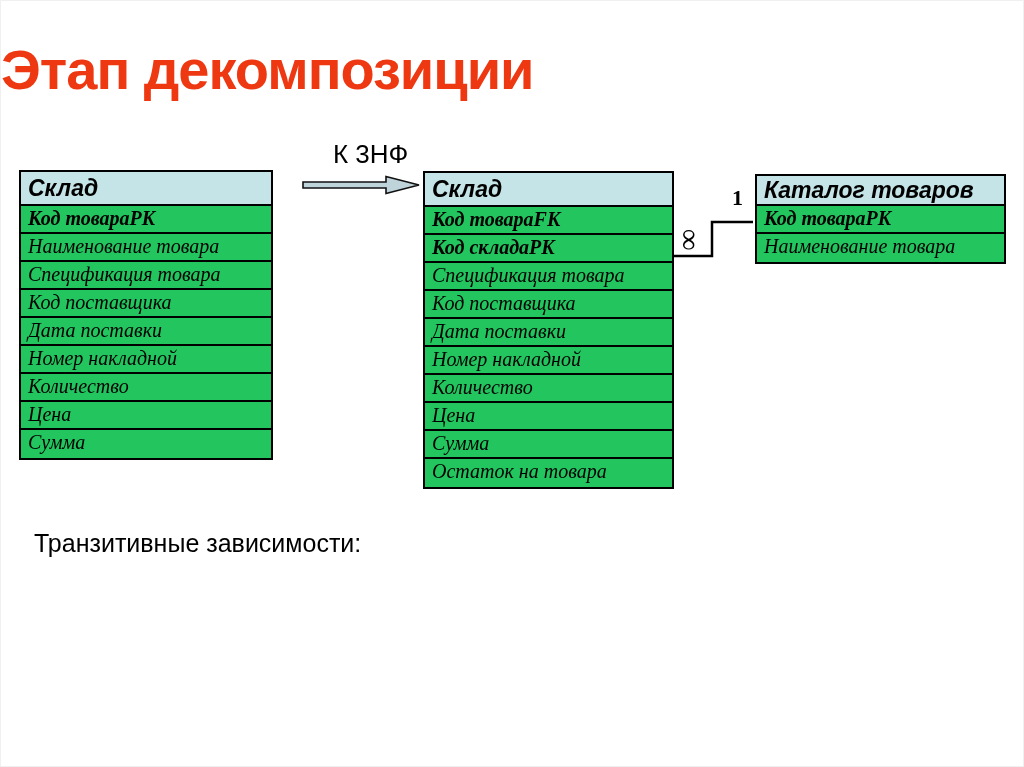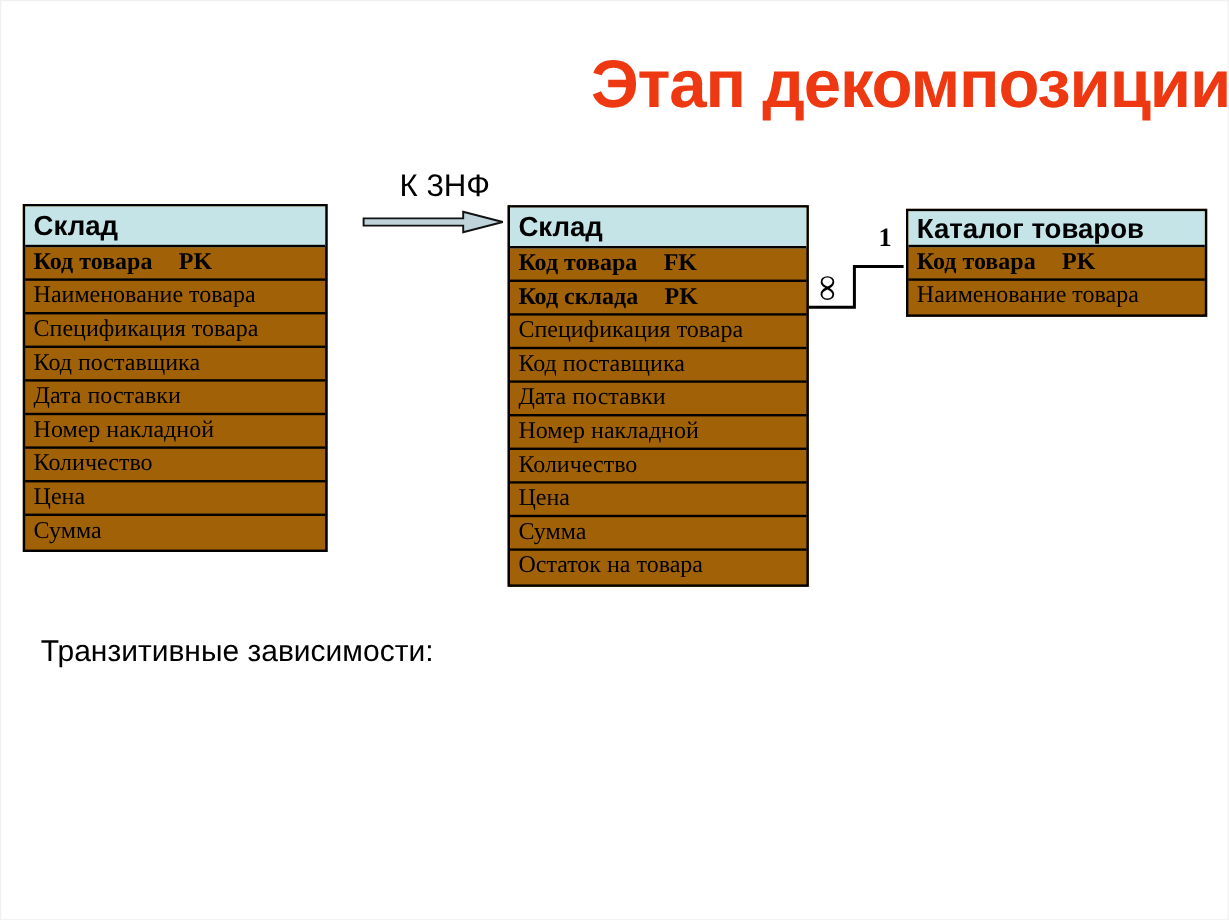--- a/index.html
+++ b/index.html
@@ -9,21 +9,21 @@
     background:#ffffff;
     border:1px solid #f0f0f0;
     box-sizing:border-box;
     overflow:hidden;
     font-family:"Liberation Sans",sans-serif;
     color:#000;
   }
   .abs{position:absolute;}
   #page-title{
     top:36px;left:0;width:1024px;
-    text-align:right;
+    text-align:left;
     font-size:56px;font-weight:bold;
     letter-spacing:-1px;
     color:#ee3811;
     white-space:nowrap;
   }
   #subtitle{
     top:97px;left:55px;
     font-size:25px;font-weight:bold;
     white-space:nowrap;
   }
@@ -34,22 +34,23 @@
     margin-left:20px;
   }
   #footer-label{
     top:528px;left:33px;
     font-size:25px;
     white-space:nowrap;
   }
   
   .etable{
     border:2px solid #000;
-    background:#a16207;
+    background:#22c55e;
     box-sizing:border-box;
+    font-style:italic;
   }
   #t1{left:18px;top:169px;width:254px;}
   #t2{left:422px;top:170px;width:251px;}
   #t3{left:754px;top:173px;width:251px;}
   .thead{
     height:34px;line-height:32px;
     border-bottom:2px solid #000;
     background:#c5e4e7;
     font-size:23px;font-weight:bold;
     padding-left:7px;
@@ -61,21 +62,21 @@
     height:28px;line-height:25px;
     border-bottom:2px solid #000;
     box-sizing:border-box;
     padding-left:7px;
     font-family:"Liberation Serif",serif;
     font-size:20px;
     white-space:nowrap;overflow:hidden;
   }
   .trow:last-child{border-bottom:none;}
   .trow.key{font-weight:bold;}
-  .fkey{margin-left:22px;font-weight:bold;}
+  .fkey{font-weight:bold;}
   
   #one-label{
     left:731px;top:184px;
     font-family:"Liberation Serif",serif;
     font-size:22px;font-weight:bold;
   }
   #many-label{
     left:674px;top:224px;
     width:30px;height:30px;
     font-family:"Liberation Serif",serif;

